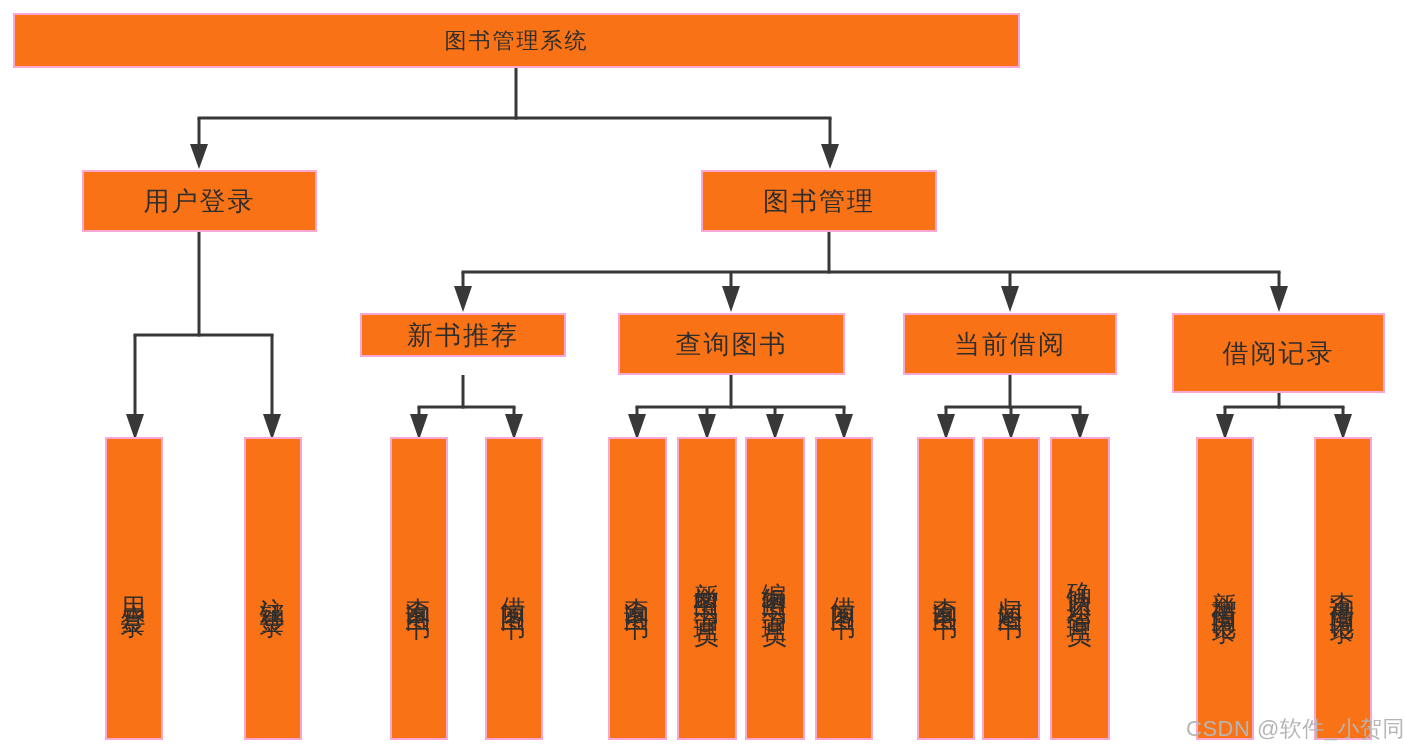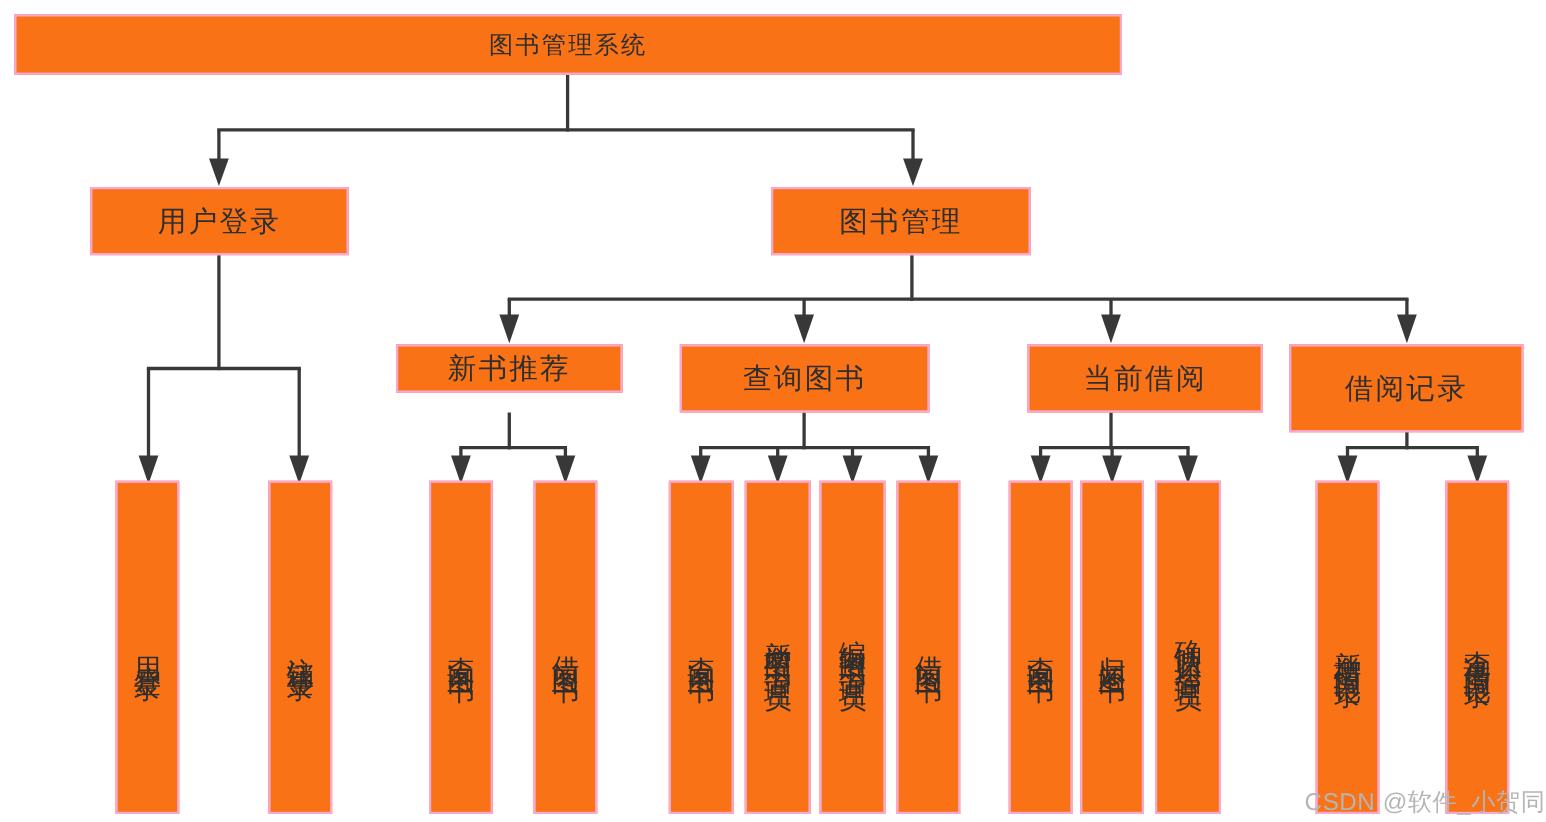--- a/index.html
+++ b/index.html
@@ -126,21 +126,21 @@
     </g>
   </svg>
 
   <div class="node root-node" style="left:13px;top:13px;width:1007px;height:55px;">图书管理系统</div>
 
   <div class="node h-node" style="left:82px;top:170px;width:235px;height:62px;">用户登录</div>
   <div class="node h-node" style="left:701px;top:170px;width:236px;height:62px;">图书管理</div>
 
   <div class="node h-node" style="left:360px;top:313px;width:206px;height:44px;">新书推荐</div>
   <div class="node h-node" style="left:618px;top:313px;width:227px;height:62px;">查询图书</div>
-  <div class="node h-node" style="left:903px;top:313px;width:214px;height:62px;margin-left:31px;">当前借阅</div>
+  <div class="node h-node" style="left:903px;top:313px;width:214px;height:62px;">当前借阅</div>
   <div class="node h-node" style="left:1172px;top:313px;width:213px;height:80px;">借阅记录</div>
 
   <div class="node v-node" style="left:105px;top:437px;width:58px;height:303px;">用户登录</div>
   <div class="node v-node" style="left:244px;top:437px;width:58px;height:303px;">注销登录</div>
 
   <div class="node v-node" style="left:390px;top:437px;width:58px;height:303px;">查询图书</div>
   <div class="node v-node" style="left:485px;top:437px;width:58px;height:303px;">借阅图书</div>
 
   <div class="node v-node" style="left:608px;top:437px;width:59px;height:303px;">查询图书</div>
   <div class="node v-node" style="left:677px;top:437px;width:60px;height:303px;">新增图书（管理员）</div>

